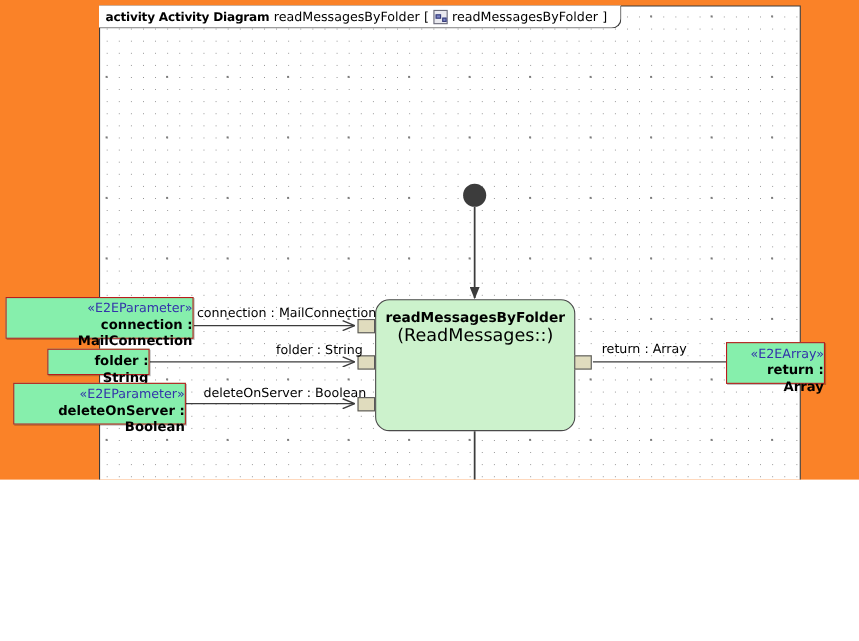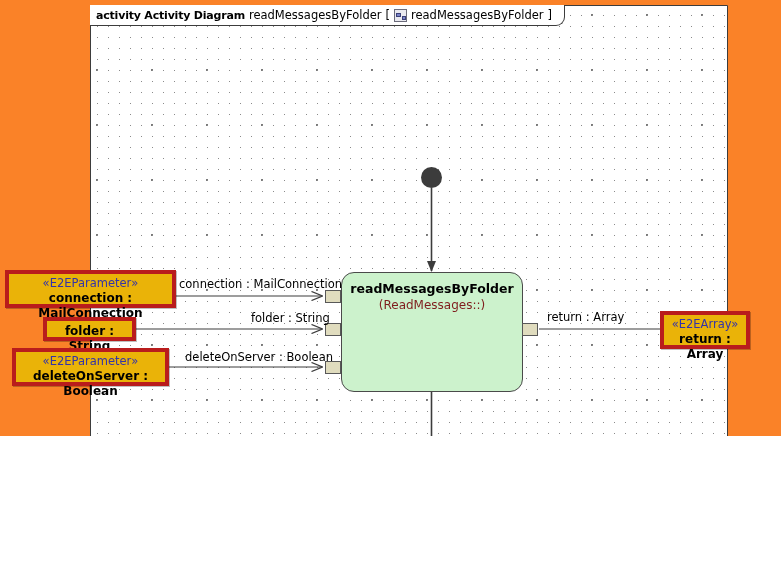--- a/index.html
+++ b/index.html
@@ -143,43 +143,43 @@
     align-items: center;
     padding-top: 8px;
   }
   #action-node .title {
     font-size: 12.5px;
     font-weight: bold;
     color: #000;
     line-height: 16px;
   }
   #action-node .sub {
-    font-size: 12px;
-    color: #7f1d1d;
+    font-size: 16px;
+    color: #000000;
     line-height: 16px;
   }
 
   
   .pin {
     position: absolute;
     width: 16px;
     height: 13px;
     background: #e0dcbe;
     border: 1px solid #585858;
     box-sizing: border-box;
     z-index: 5;
   }
 
   
   .pbox {
     position: absolute;
-    background: #eab308;
-    border: 4px solid #b91c1c;
-    box-sizing: border-box;
-    text-align: center;
+    background: #86efac;
+    border: 1px solid #b91c1c;
+    box-sizing: border-box;
+    text-align: right;
     z-index: 5;
     box-shadow: 1px 1px 0 rgba(0,0,0,0.25);
   }
   .pbox .stereo {
     display: block;
     font-size: 11.5px;
     color: #3333aa;
     line-height: 15px;
     margin-top: 2px;
   }

